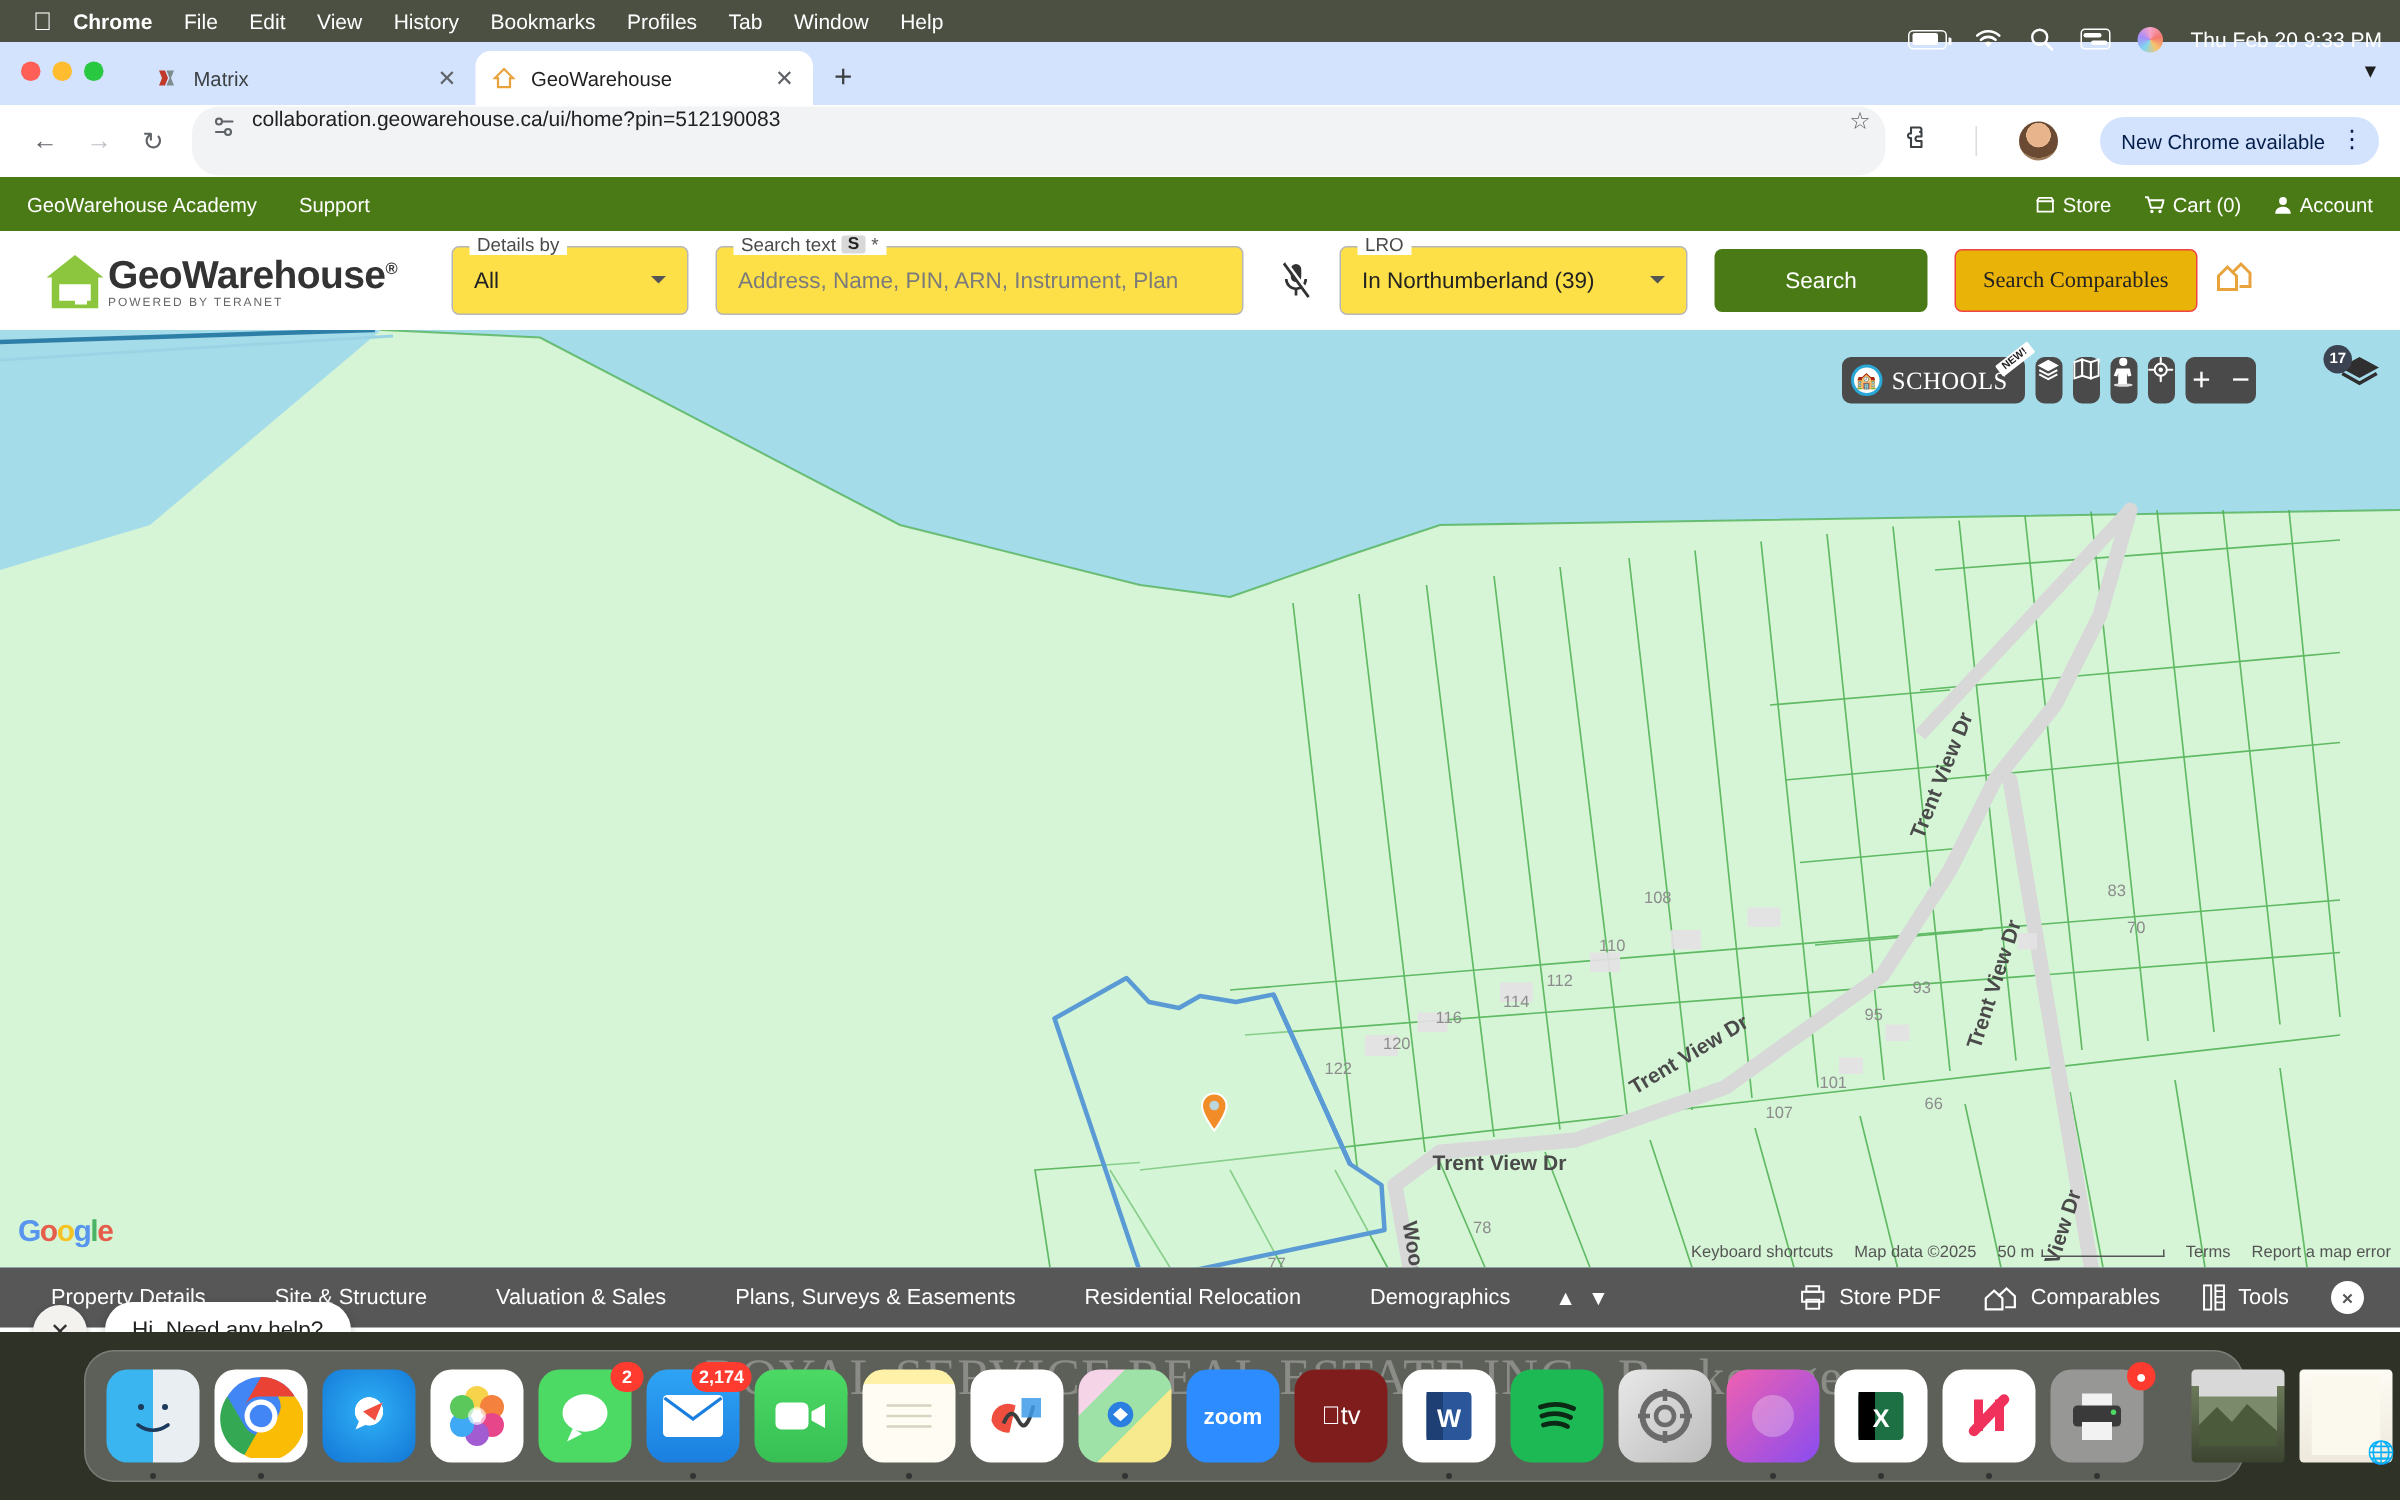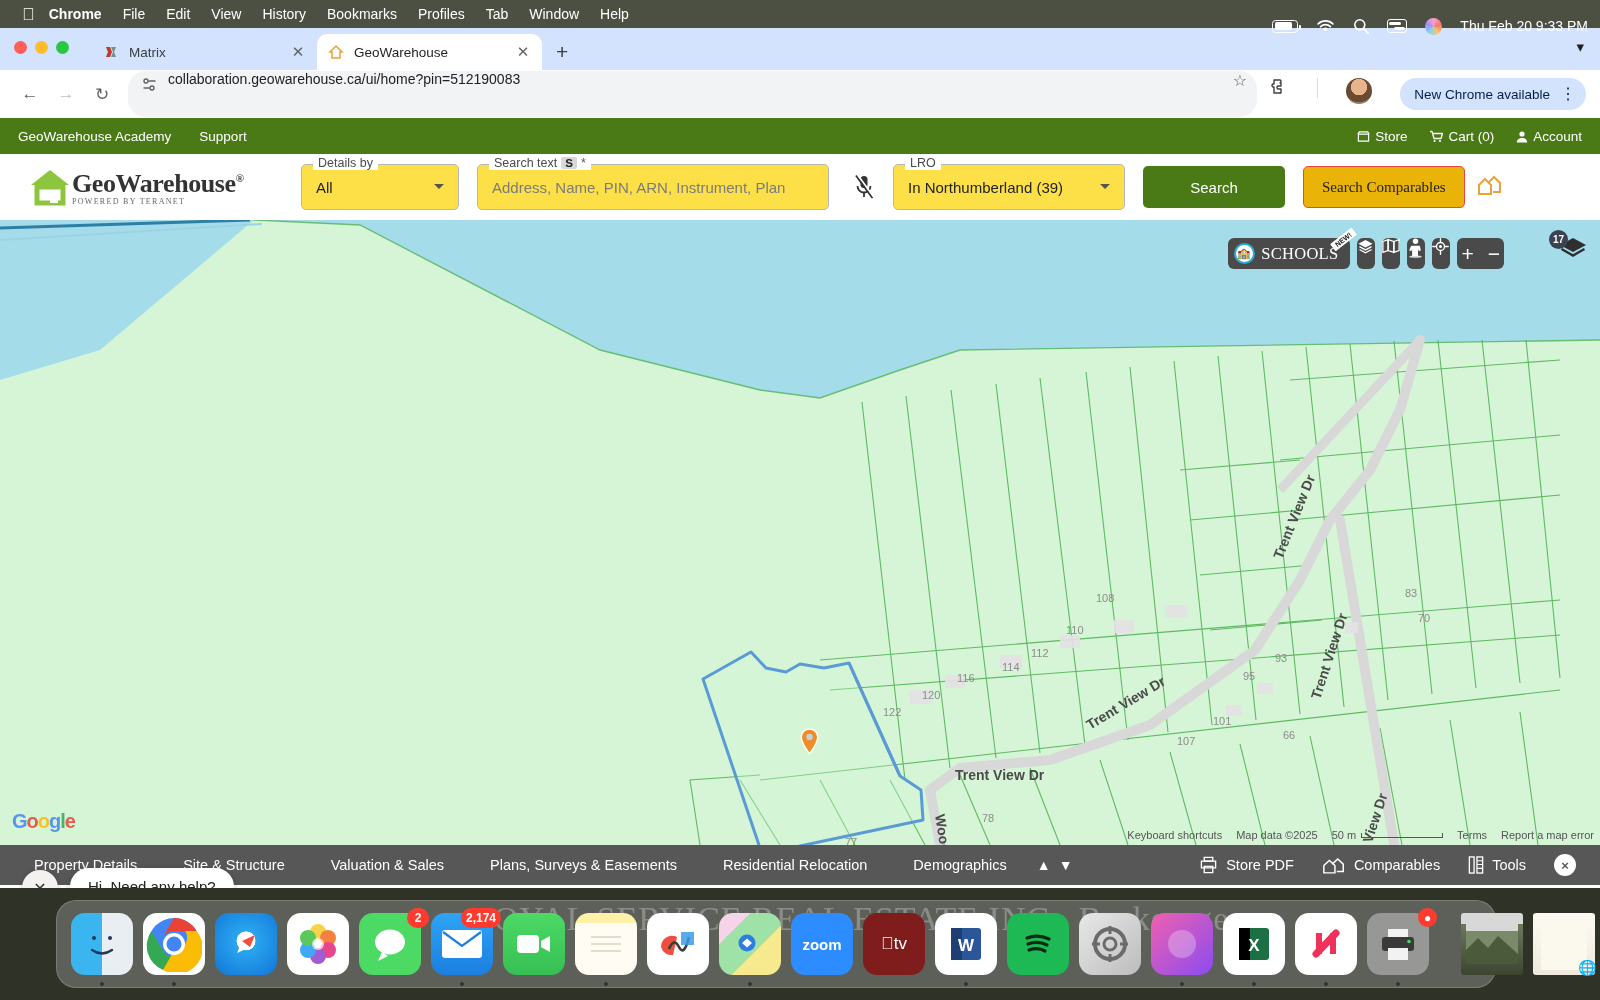--- a/index.html
+++ b/index.html
@@ -81,21 +81,21 @@
   .navbtn.dim { color: #bdc1c6; }
   .urlbox {
     flex: 1; height: 46px; background: #f1f3f4; border-radius: 18px;
     display: flex; align-items: flex-start; padding: 0 10px 0 8px; margin-left: 6px;
     font-size: 14px; color: #202124;
   }
   .urlicon { width: 26px; height: 26px; display:flex; align-items:center; justify-content:center;
      margin-right: 6px; color:#5f6368; }
   .urltext { flex: 1; white-space: nowrap; overflow: hidden; }
   .urlbox .star { color: #5f6368; font-size: 16px; margin-left: 6px; }
-  .obar-right { display: flex; gap: 28px; margin-left: 10px; }
+  .obar-right { display: flex; align-items: center; gap: 28px; margin-left: 10px; }
   .puzzle { font-size: 16px; color: #3c4043; }
   .vdiv { width: 1px; height: 20px; background: #dadce0; }
   .avatar { width: 26px; height: 26px; border-radius: 50%;
      background: radial-gradient(circle at 50% 35%, #e8b48c 0 38%, #6b4a33 39% 70%, #9c7a5c 71%); }
   .newchrome {
     height: 32px; background: #d3e3fd; border-radius: 18px; display: flex; align-items: center;
     padding: 0 10px 0 14px; font-size: 13.5px; color: #041e49; gap: 10px; white-space: nowrap;
   }
   .kebab { font-size: 16px; color: #041e49; line-height: 1; letter-spacing: 0; }
 
@@ -107,21 +107,21 @@
     padding: 0 18px; color: #fff; font-size: 13.5px;
   }
   .gw-topbar .link { margin-right: 28px; }
   .gw-topbar .spacer { flex: 1; }
   .gw-topbar .ritem { margin-left: 22px; display: flex; align-items: center; gap: 5px; }
 
   .gw-search {
     height: 66px; background: #fff; display: flex; align-items: center; padding: 0 16px;
   }
   .brand { width: 285px; display: flex; align-items: center; padding-left: 12px; }
-  .brand-logo { display:flex; align-items:center;font-family:Liberation Serif, serif; }
+  .brand-logo { display:flex; align-items:center; }
   .brand-text { display: flex; flex-direction: column; }
   .brand-name { font-size: 26px; font-weight: bold; color: #333; letter-spacing: -0.4px; }
   .brand-name sup { font-size: 11px; vertical-align: super; }
   .brand-sub { font-size: 8px; color: #666; letter-spacing: 1.3px; margin-top: -2px; }
 
   .field { position: relative; margin-right: 18px; }
   .field > label {
     position: absolute; top: -8px; left: 12px; background: #fff; padding: 0 5px;
     font-size: 12.5px; color: #4a4a4a; z-index: 2; display: flex; align-items: center; gap: 4px;
   }

